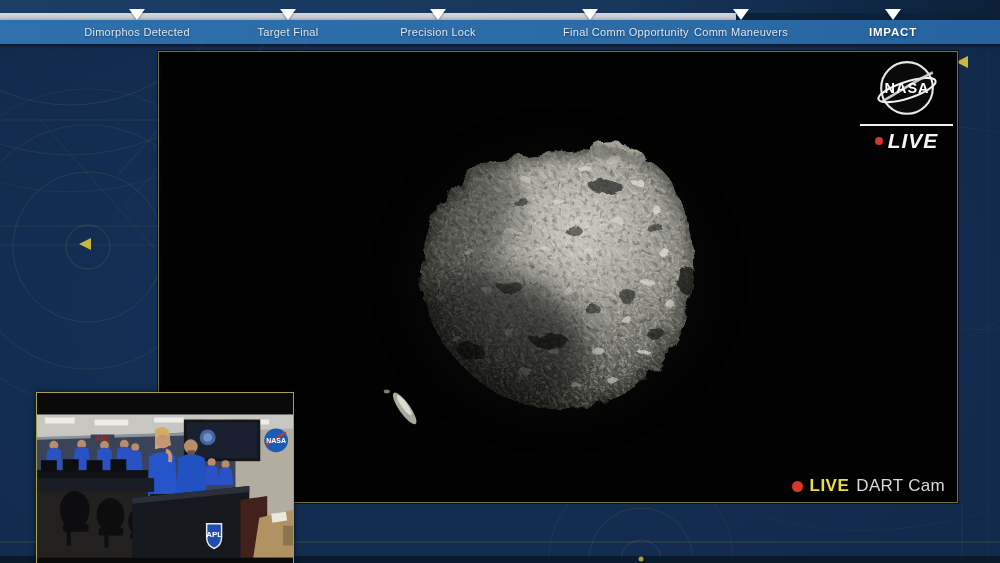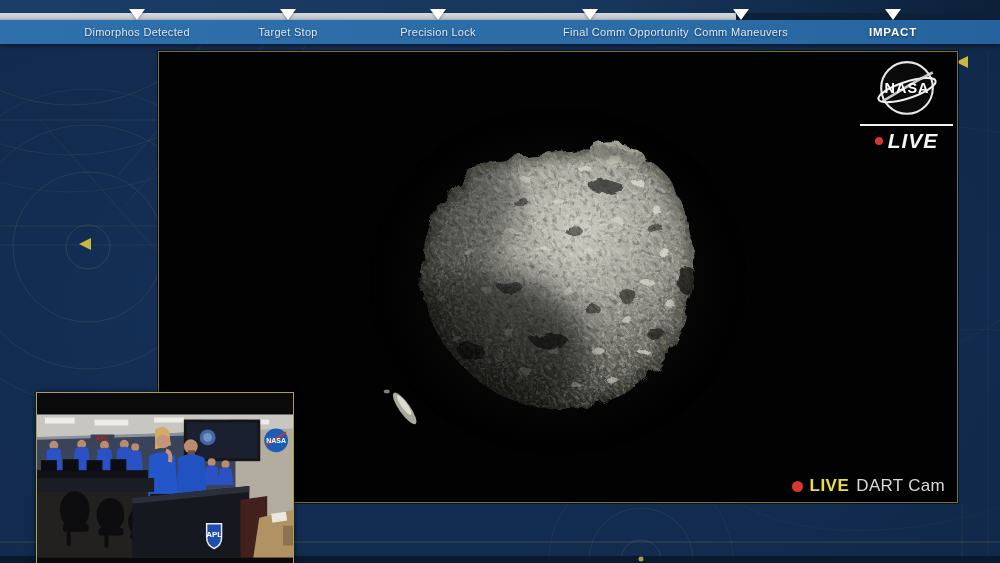--- a/index.html
+++ b/index.html
@@ -103,21 +103,21 @@
     <div class="markers">
         <div class="tri" style="left: 13.7%;"></div>
         <div class="tri" style="left: 28.8%;"></div>
         <div class="tri" style="left: 43.8%;"></div>
         <div class="tri" style="left: 59%;"></div>
         <div class="tri" style="left: 74.1%;"></div>
         <div class="tri" style="left: 89.3%;"></div>
       </div>
     <div class="band">
         <div class="mlabel" style="left: 13.7%;">Dimorphos Detected</div>
-        <div class="mlabel" style="left: 28.8%;">Target Stop</div>
+        <div class="mlabel" style="left: 28.8%;">Target Final</div>
         <div class="mlabel" style="left: 43.8%;">Precision Lock</div>
         <div class="mlabel" style="left: 59%; margin-left: 36px;">Final Comm Opportunity</div>
         <div class="mlabel" style="left: 74.1%;">Comm Maneuvers</div>
         <div class="mlabel emph" style="left: 89.3%;">IMPACT</div>
       </div>
   </div>
 
   <div class="video-frame">
     <svg class="video-svg" viewBox="0 0 800 452">
       <defs>

